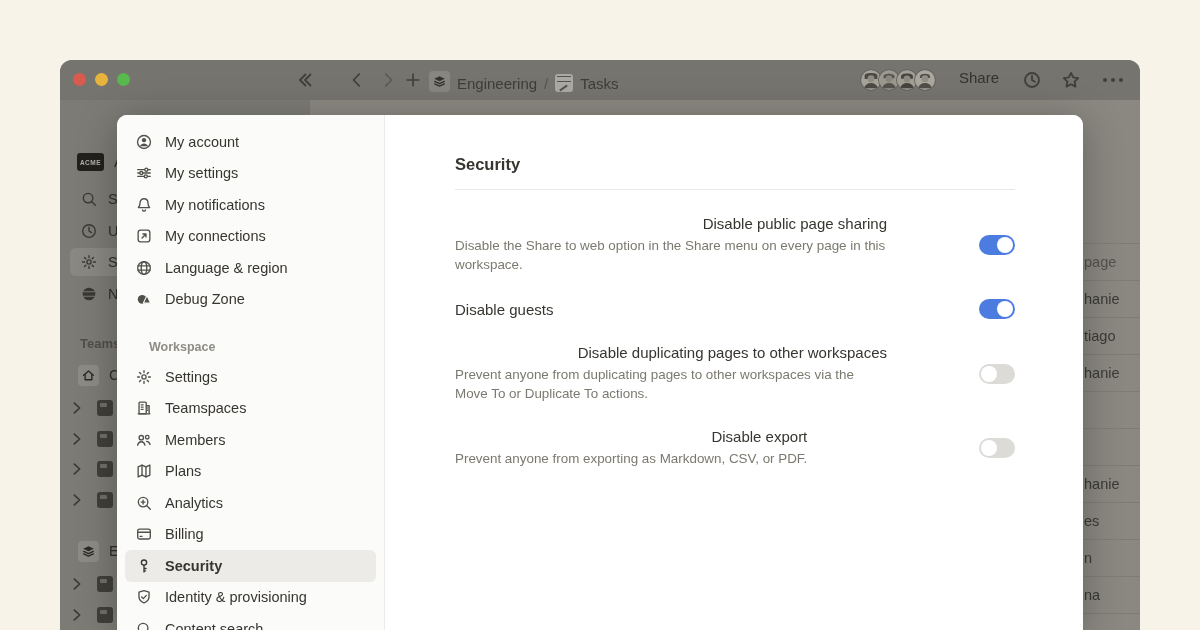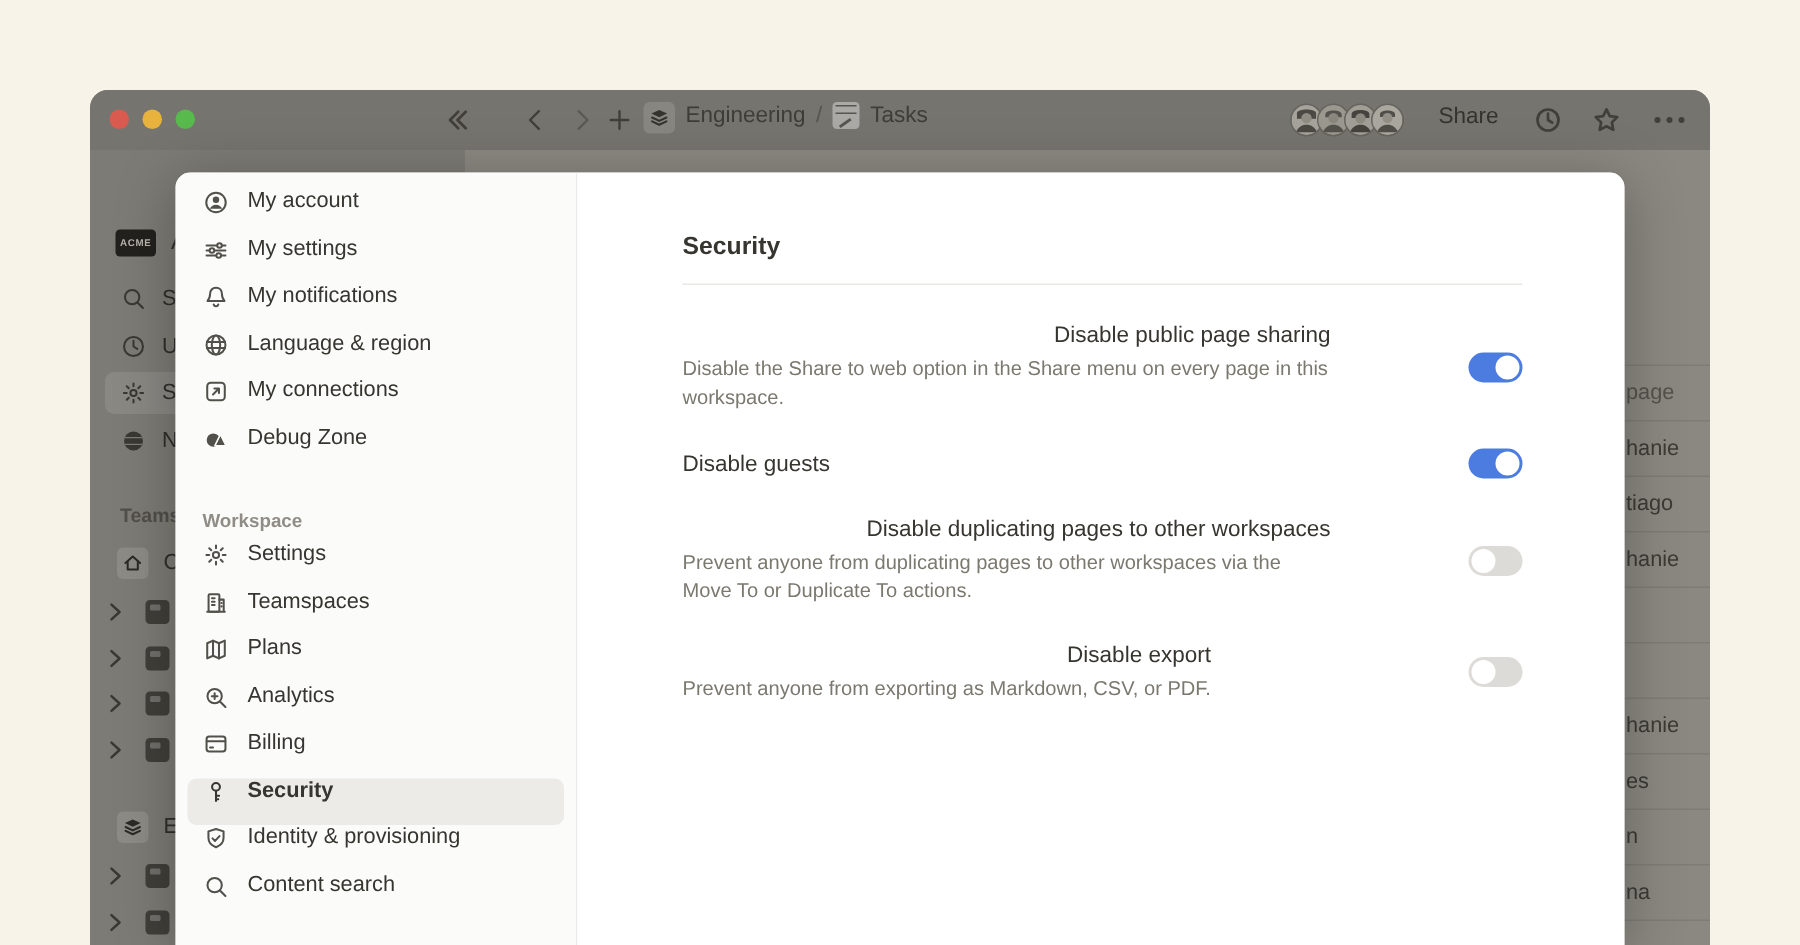--- a/index.html
+++ b/index.html
@@ -13,21 +13,21 @@
   .titlebar { position:absolute; left:0; top:0; width:100%; height:40px; background:#76746F;
     display:flex; align-items:center; }
   .traffic { position:absolute; left:13px; top:13px; display:flex; gap:9px; }
   .light { width:13px; height:13px; border-radius:50%; }
   .tb-ico { display:inline-flex; align-items:center; justify-content:center; color:#403F3A; }
   .tb-ico svg { width:100%; height:100%; }
   .collapse { position:absolute; left:235px; top:10px; width:20px; height:20px; }
   .nav-back { position:absolute; left:288px; top:11px; width:18px; height:18px; }
   .nav-fwd  { position:absolute; left:319px; top:11px; width:18px; height:18px; color:#5B5A54; }
   .nav-add  { position:absolute; left:344px; top:11px; width:18px; height:18px; }
-  .crumb { position:absolute; left:369px; top:8px; height:24px; display:flex; align-items:flex-start; gap:7px;
+  .crumb { position:absolute; left:369px; top:8px; height:24px; display:flex; align-items:flex-end; gap:7px;
     color:#3E3D38; font-size:15px; }
   .crumb-badge { width:21px; height:21px; border-radius:4px; background:rgba(255,255,255,.13);
     display:flex; align-items:center; justify-content:center; color:#34332E; }
   .crumb-badge svg { width:15px; height:15px; }
   .crumb-sep { color:#55544E; }
   .page-ico { width:18px; height:18px; border-radius:3px; background:rgba(255,255,255,.38);
     position:relative; overflow:hidden; }
   .page-ico::before { content:""; position:absolute; left:2px; right:2px; top:2px; height:4px;
     border-top:1px solid #56554F; border-bottom:1px solid #56554F; }
   .page-ico::after { content:""; position:absolute; left:4px; bottom:3px; width:9px; height:2px;
@@ -67,26 +67,26 @@
   .tf-row { height:37px; line-height:37px; border-top:1px solid #7E7C75; font-size:14.5px;
     color:#3B3A35; padding-left:1px; white-space:nowrap; overflow:hidden; }
   .tf-row.header { color:#54524C; }
 
   
   .modal { position:absolute; left:57px; top:55px; width:966px; height:515px;
     border-radius:10px 10px 0 0; background:#FFFFFF; box-shadow:0 6px 40px rgba(0,0,0,.28);
     display:flex; overflow:hidden; }
   .modal-nav { width:268px; flex:0 0 auto; background:#FBFBFA; border-right:1px solid #ECEBE9;
     padding-top:11px; }
-  .mnav-item { height:31.5px; margin:0 8px; border-radius:6px; display:flex; align-items:flex-start;
+  .mnav-item { height:31.5px; margin:0 8px; border-radius:6px; display:flex; align-items:center;
     padding-left:10px; gap:12px; color:#37352F; font-size:14.5px; cursor:default; }
   .mnav-item .icon { width:18px; height:18px; color:#51504A; flex:0 0 auto; }
   .mnav-item.active { background:#ECEBE8; font-weight:700; }
   .mnav-item.active .icon { color:#37352F; }
-  .mnav-section { margin:25px 0 7px 18px; color:#8F8D86; font-size:12.5px; font-weight:600; }
+  .mnav-section { margin:25px 0 7px 32px; color:#8F8D86; font-size:12.5px; font-weight:600; }
 
   .modal-content { flex:1; padding:40px 68px 0 70px; background:#fff; }
   .content-title { font-size:16.5px; font-weight:600; color:#37352F; margin-bottom:15px; }
   .content-divider { border-top:1px solid #E9E8E5; }
   .setting-row { display:flex; align-items:center; justify-content:space-between; margin-top:25px; }
   .setting-text { max-width:432px; }
   .setting-title { font-size:15px; color:#37352F;text-align:right; }
   .setting-desc { margin-top:5px; font-size:13.4px; line-height:1.38; color:#7B796F; }
   .toggle { width:36px; height:20px; border-radius:11px; position:relative; flex:0 0 auto; cursor:pointer; }
   .toggle .knob { position:absolute; top:2px; width:16px; height:16px; border-radius:50%; background:#fff; }
@@ -339,37 +339,37 @@
   <div class="mnav-item">
     <span class="icon"><svg viewBox="0 0 20 20">
                 <path d="M10 3.1c-2.7 0-4.4 2-4.4 4.7 0 3-1.1 4.3-1.9 5.1h12.6c-.8-.8-1.9-2.1-1.9-5.1 0-2.7-1.7-4.7-4.4-4.7z"></path>
                 <path d="M8.3 15.6a1.8 1.8 0 0 0 3.4 0"></path>
               </svg></span>
     <span class="mnav-label">My notifications</span>
   </div>
 
   <div class="mnav-item">
     <span class="icon"><svg viewBox="0 0 20 20">
+                <rect x="3.5" y="3.5" width="13" height="13" rx="2.6"></rect>
+                <path d="M7.8 12.2 12.2 7.8M8.8 7.8h3.4v3.4"></path>
+              </svg></span>
+    <span class="mnav-label">My connections</span>
+  </div>
+
+  <div class="mnav-item">
+    <span class="icon"><svg viewBox="0 0 20 20">
                 <circle cx="10" cy="10" r="7"></circle>
                 <ellipse cx="10" cy="10" rx="3.1" ry="7"></ellipse>
                 <path d="M3.3 7.7h13.4M3.3 12.3h13.4"></path>
               </svg></span>
     <span class="mnav-label">Language &amp; region</span>
   </div>
 
   <div class="mnav-item">
     <span class="icon"><svg viewBox="0 0 20 20">
-                <rect x="3.5" y="3.5" width="13" height="13" rx="2.6"></rect>
-                <path d="M7.8 12.2 12.2 7.8M8.8 7.8h3.4v3.4"></path>
-              </svg></span>
-    <span class="mnav-label">My connections</span>
-  </div>
-
-  <div class="mnav-item">
-    <span class="icon"><svg viewBox="0 0 20 20">
                 <circle cx="8" cy="10.4" r="4.9" fill="currentColor" stroke="none"></circle>
                 <path d="M13.3 6.2 17.4 14.6H9.2Z" fill="currentColor" stroke="#FBFBFA" stroke-width="1.2"></path>
               </svg></span>
     <span class="mnav-label">Debug Zone</span>
   </div>
 </div>
       <div class="mnav-section">Workspace</div>
       <div id="mnav-workspace">
   <div class="mnav-item">
     <span class="icon"><svg viewBox="0 0 20 20">
@@ -380,20 +380,29 @@
   </div>
 
   <div class="mnav-item">
     <span class="icon"><svg viewBox="0 0 20 20">
                 <rect x="4.5" y="3.5" width="8" height="13" rx="1"></rect>
                 <path d="M12.5 7.5h3.2v9M7 6.5h2M7 9h2M7 11.5h2M14 10h.1M14 12.5h.1M3.5 16.5h13"></path>
               </svg></span>
     <span class="mnav-label">Teamspaces</span>
   </div>
 
+  <div class="mnav-item">
+    <span class="icon"><svg viewBox="0 0 20 20">
+                <circle cx="7" cy="7.4" r="2.4"></circle>
+                <path d="M2.9 15.6c.6-2.4 2.1-3.7 4.1-3.7s3.5 1.3 4.1 3.7"></path>
+                <circle cx="13.6" cy="6.9" r="2"></circle>
+                <path d="M12.9 11.6c1.9.1 3.2 1.4 3.8 3.4"></path>
+              </svg></span>
+    <span class="mnav-label">Members</span>
+  </div>
 
   <div class="mnav-item">
     <span class="icon"><svg viewBox="0 0 20 20">
                 <path d="M3.5 5.4 7.8 3.4l4.4 2 4.3-2v11.2l-4.3 2-4.4-2-4.3 2z"></path>
                 <path d="M7.8 3.6v11M12.2 5.6v11"></path>
               </svg></span>
     <span class="mnav-label">Plans</span>
   </div>
 
   <div class="mnav-item">

